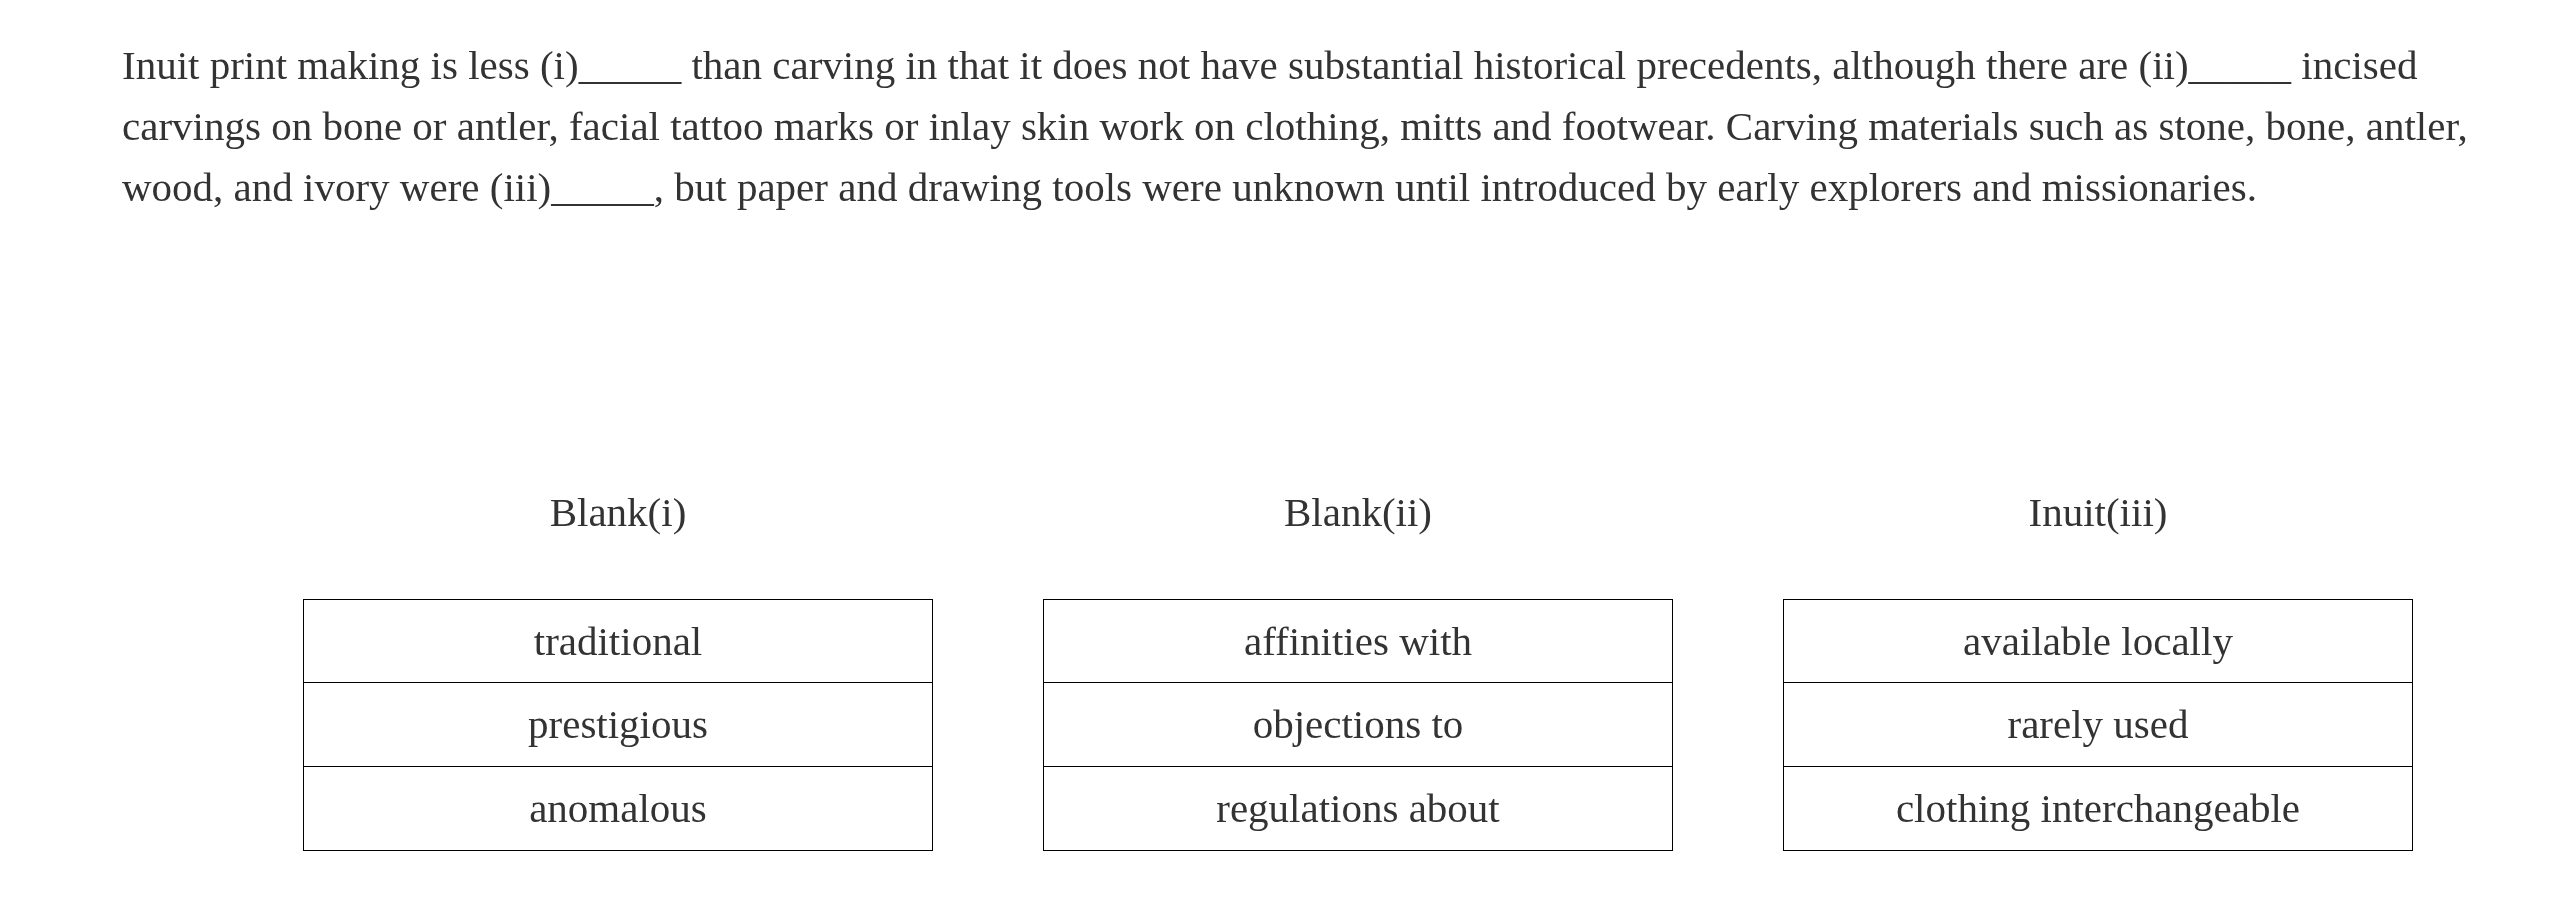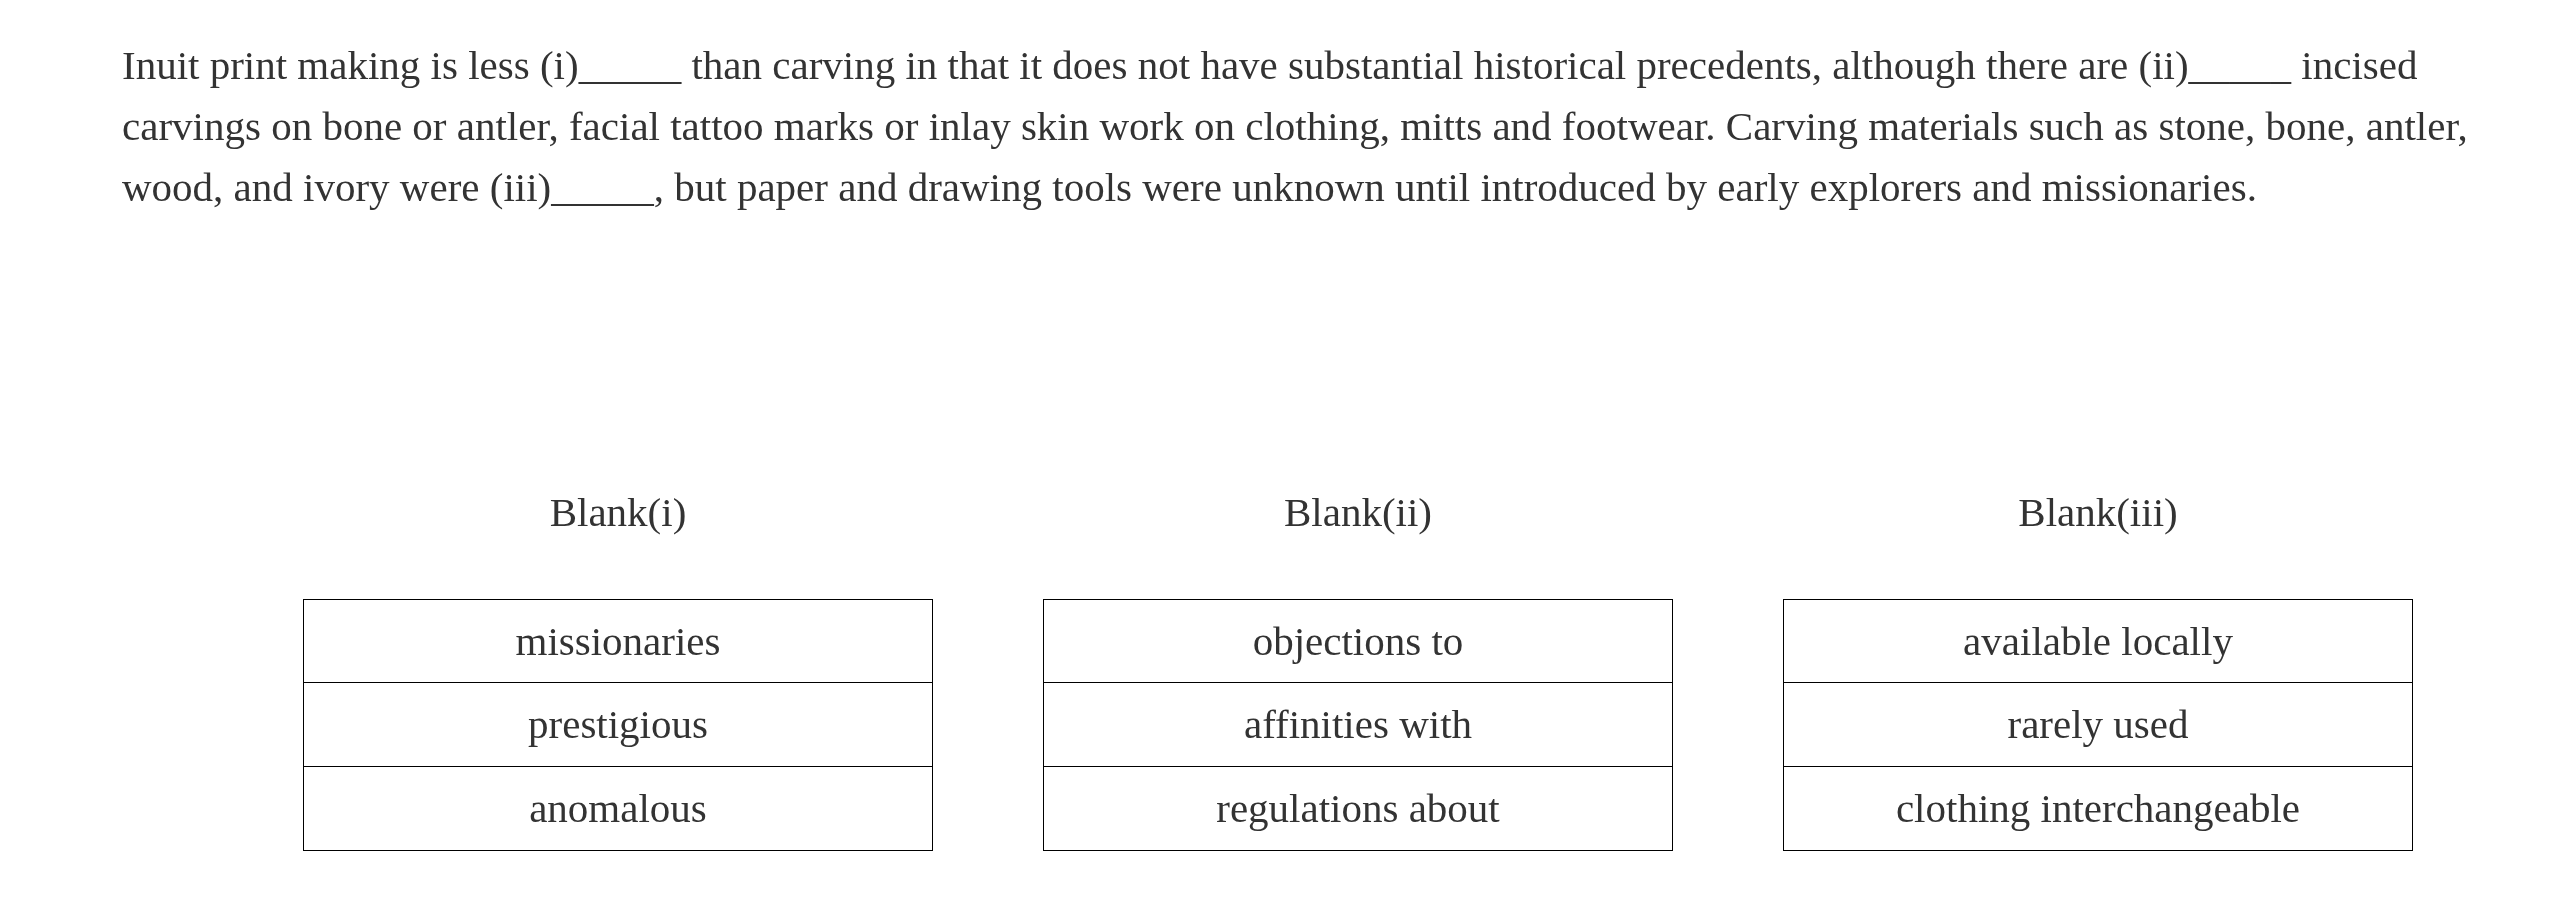--- a/index.html
+++ b/index.html
@@ -72,37 +72,37 @@
 </head>
 <body>
 
 <p class="passage"><span>Inuit print making is less (i)</span><span class="blank">_____</span><span> than carving in that it does not have substantial historical precedents, although there are (ii)</span><span class="blank">_____</span><span> incised carvings on bone or antler, facial tattoo marks or inlay skin work on clothing, mitts and footwear. Carving materials such as stone, bone, antler, wood, and ivory were (iii)</span><span class="blank">_____</span><span>, but paper and drawing tools were unknown until introduced by early explorers and missionaries.</span></p>
 
 <div class="columns">
 
   <div class="column">
     <div class="column-heading">Blank(i)</div>
     <div class="options">
-      <div class="option">missionaries</div>
+      <div class="option">traditional</div>
       <div class="option">prestigious</div>
       <div class="option">anomalous</div>
     </div>
   </div>
 
   <div class="column">
     <div class="column-heading">Blank(ii)</div>
     <div class="options">
+      <div class="option">affinities with</div>
       <div class="option">objections to</div>
-      <div class="option">affinities with</div>
       <div class="option">regulations about</div>
     </div>
   </div>
 
   <div class="column">
-    <div class="column-heading">Blank(iii)</div>
+    <div class="column-heading">Inuit(iii)</div>
     <div class="options">
       <div class="option">available locally</div>
       <div class="option">rarely used</div>
       <div class="option">clothing interchangeable</div>
     </div>
   </div>
 
 </div>
 
 

